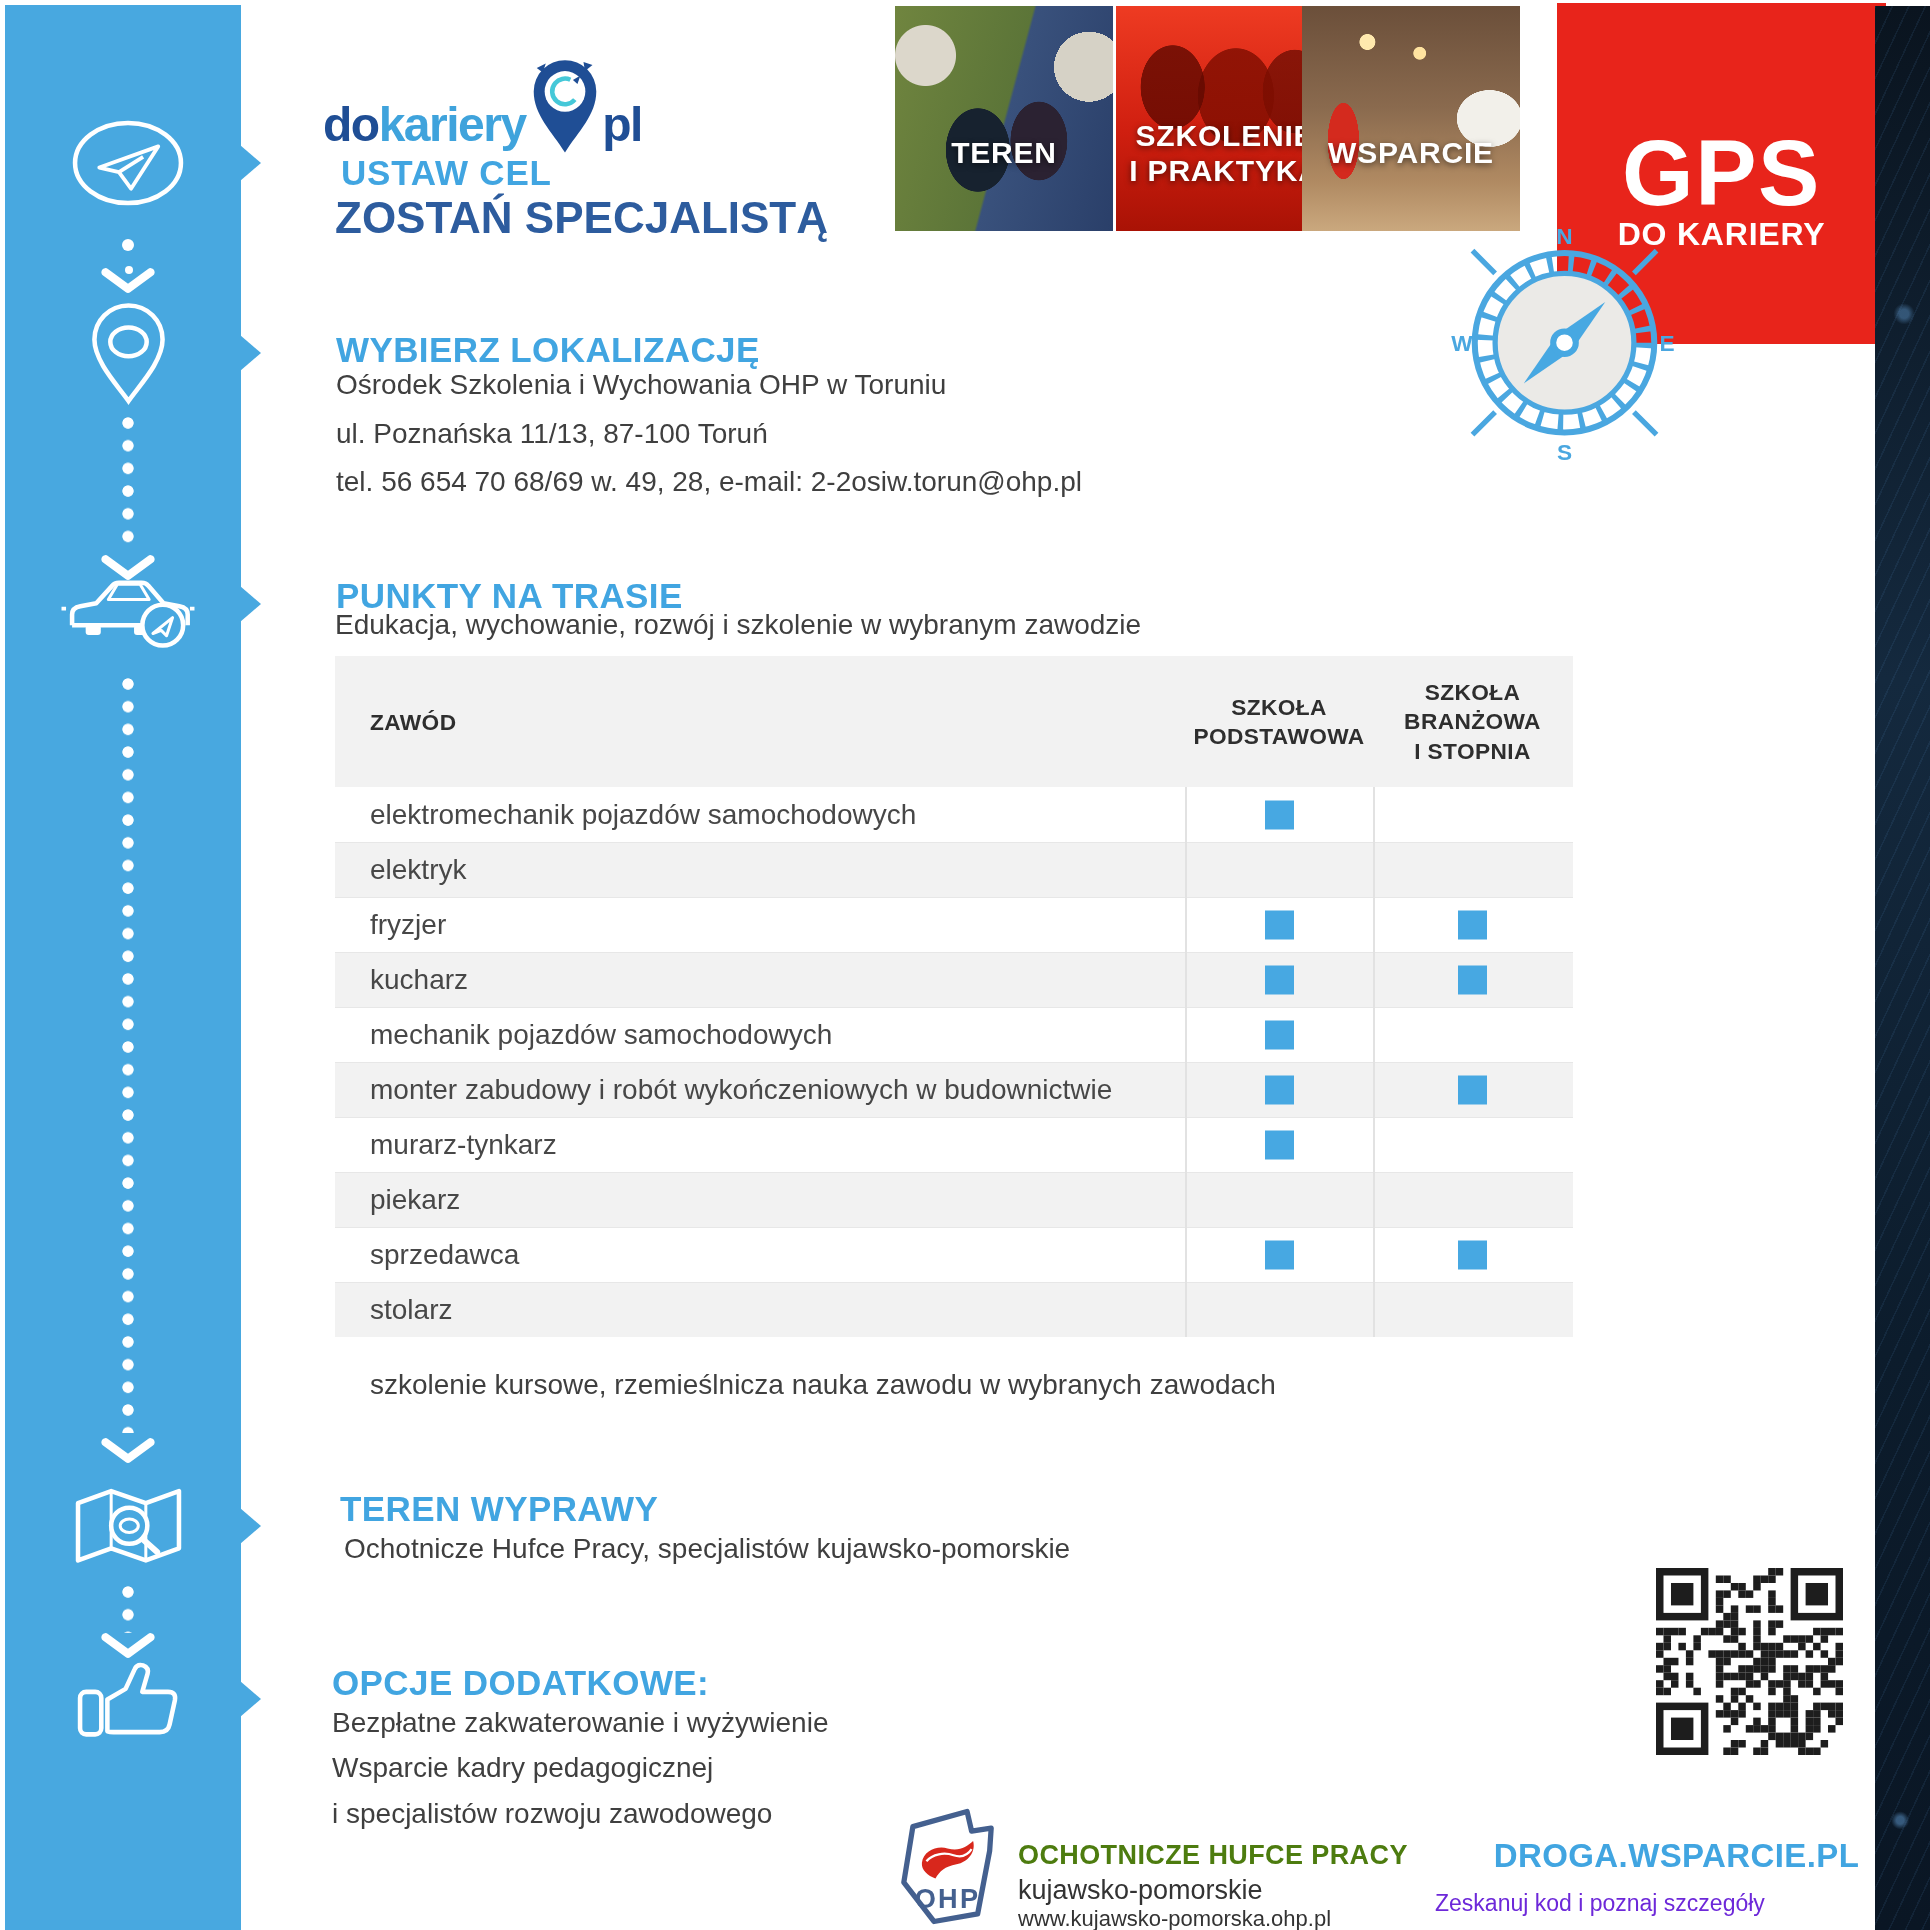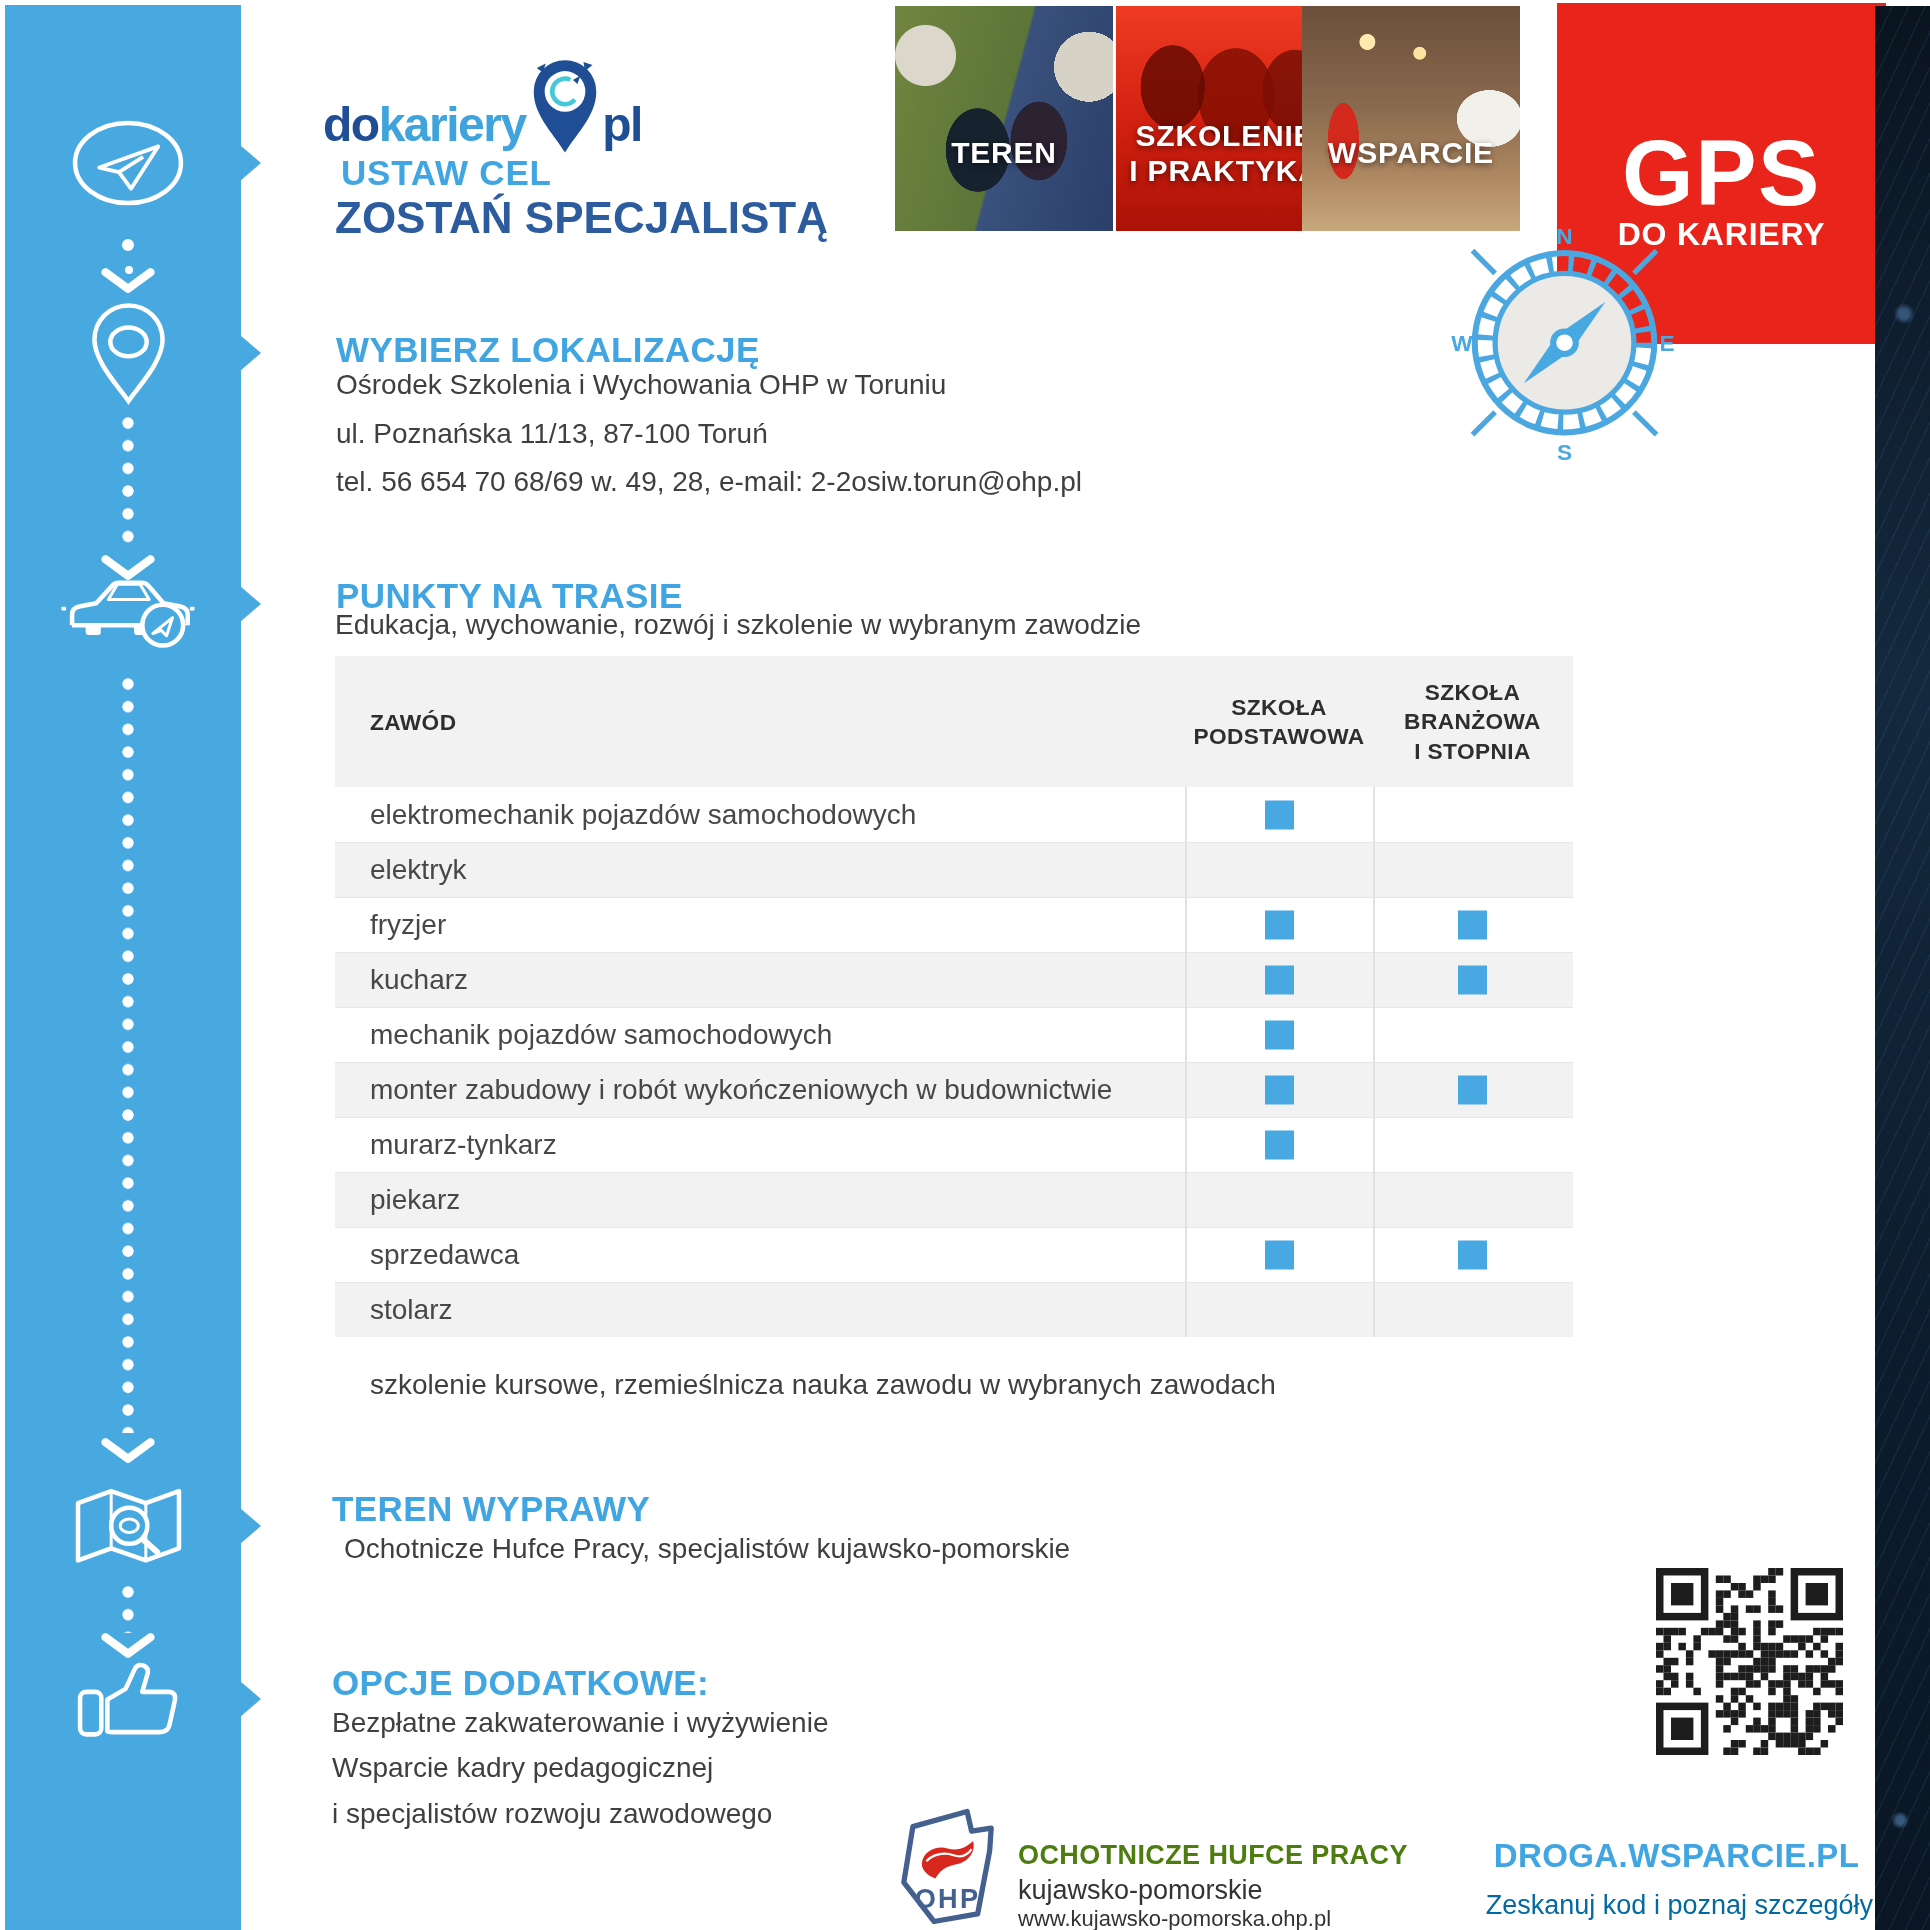--- a/index.html
+++ b/index.html
@@ -87,21 +87,21 @@
   .sq{position:absolute;top:50%;transform:translateY(-50%);width:29px;height:29px;background:#47a8e2;}
   .sq.sp{left:930px;} .sq.sb{left:1123px;}
   .vline{position:absolute;top:0;bottom:0;width:1.5px;background:#e2e2e2;}
 
   
   .ohp-name{position:absolute;left:1018px;top:1840px;font-weight:bold;font-size:27px;color:#4d7c0f;letter-spacing:0.4px;}
   .ohp-region{position:absolute;left:1018px;top:1875px;font-size:27px;color:#333;}
   .ohp-site{position:absolute;left:1018px;top:1906px;font-size:22px;color:#333;}
   .qr-url{position:absolute;left:1480px;top:1837px;width:393px;text-align:center;
           font-weight:bold;font-size:33px;color:#41a5e1;letter-spacing:0.4px;}
-  .qr-caption{position:absolute;left:1435px;top:1890px;width:438px;text-align:right;font-size:27px;color:#0369a1;}
+  .qr-caption{position:absolute;left:1435px;top:1890px;width:438px;text-align:left;font-size:23px;color:#6d28d9;}
 </style>
 </head>
 <body>
 
 <div id="poster">
 
   <div class="band"></div>
 
   <div class="edge-arrow" style="top:145px"></div>
   <div class="edge-arrow" style="top:335px"></div>
@@ -279,21 +279,21 @@
     <div class="trow">
       <div class="tname">stolarz</div>
 
     </div>
     <div class="vline" style="left:850px"></div>
     <div class="vline" style="left:1038px"></div>
   </div>
 
   <div class="body-line" style="left:370px;top:1369px">szkolenie kursowe, rzemieślnicza nauka zawodu w wybranych zawodach</div>
 
-  <div class="sec-head" style="left:332px;top:1489px">TEREN WYPRAWY</div>
+  <div class="sec-head" style="left:340px;top:1489px">TEREN WYPRAWY</div>
   <div class="body-line" style="left:344px;top:1533px">Ochotnicze Hufce Pracy, specjalistów kujawsko-pomorskie</div>
 
   <div class="sec-head" style="left:332px;top:1663px">OPCJE DODATKOWE:</div>
   <div class="body-line" style="left:332px;top:1707px">Bezpłatne zakwaterowanie i wyżywienie</div>
   <div class="body-line" style="left:332px;top:1752px">Wsparcie kadry pedagogicznej</div>
   <div class="body-line" style="left:332px;top:1798px">i specjalistów rozwoju zawodowego</div>
 
   <svg class="abs" style="left:893px;top:1804px" width="106" height="122" viewBox="0 0 140 162">
     <path d="M26 30 L98 10 L104 36 L130 32 L128 62 L112 146 L54 156 L14 104 Z" fill="#ffffff" stroke="#44608f" stroke-width="7" stroke-linejoin="round"></path>
     <path d="M38 78 C40 62 58 55 72 59 C88 63 97 57 106 49 C110 64 99 77 84 80 C68 83 62 89 56 99 C46 95 37 88 38 78 Z" fill="#d8271c"></path>

